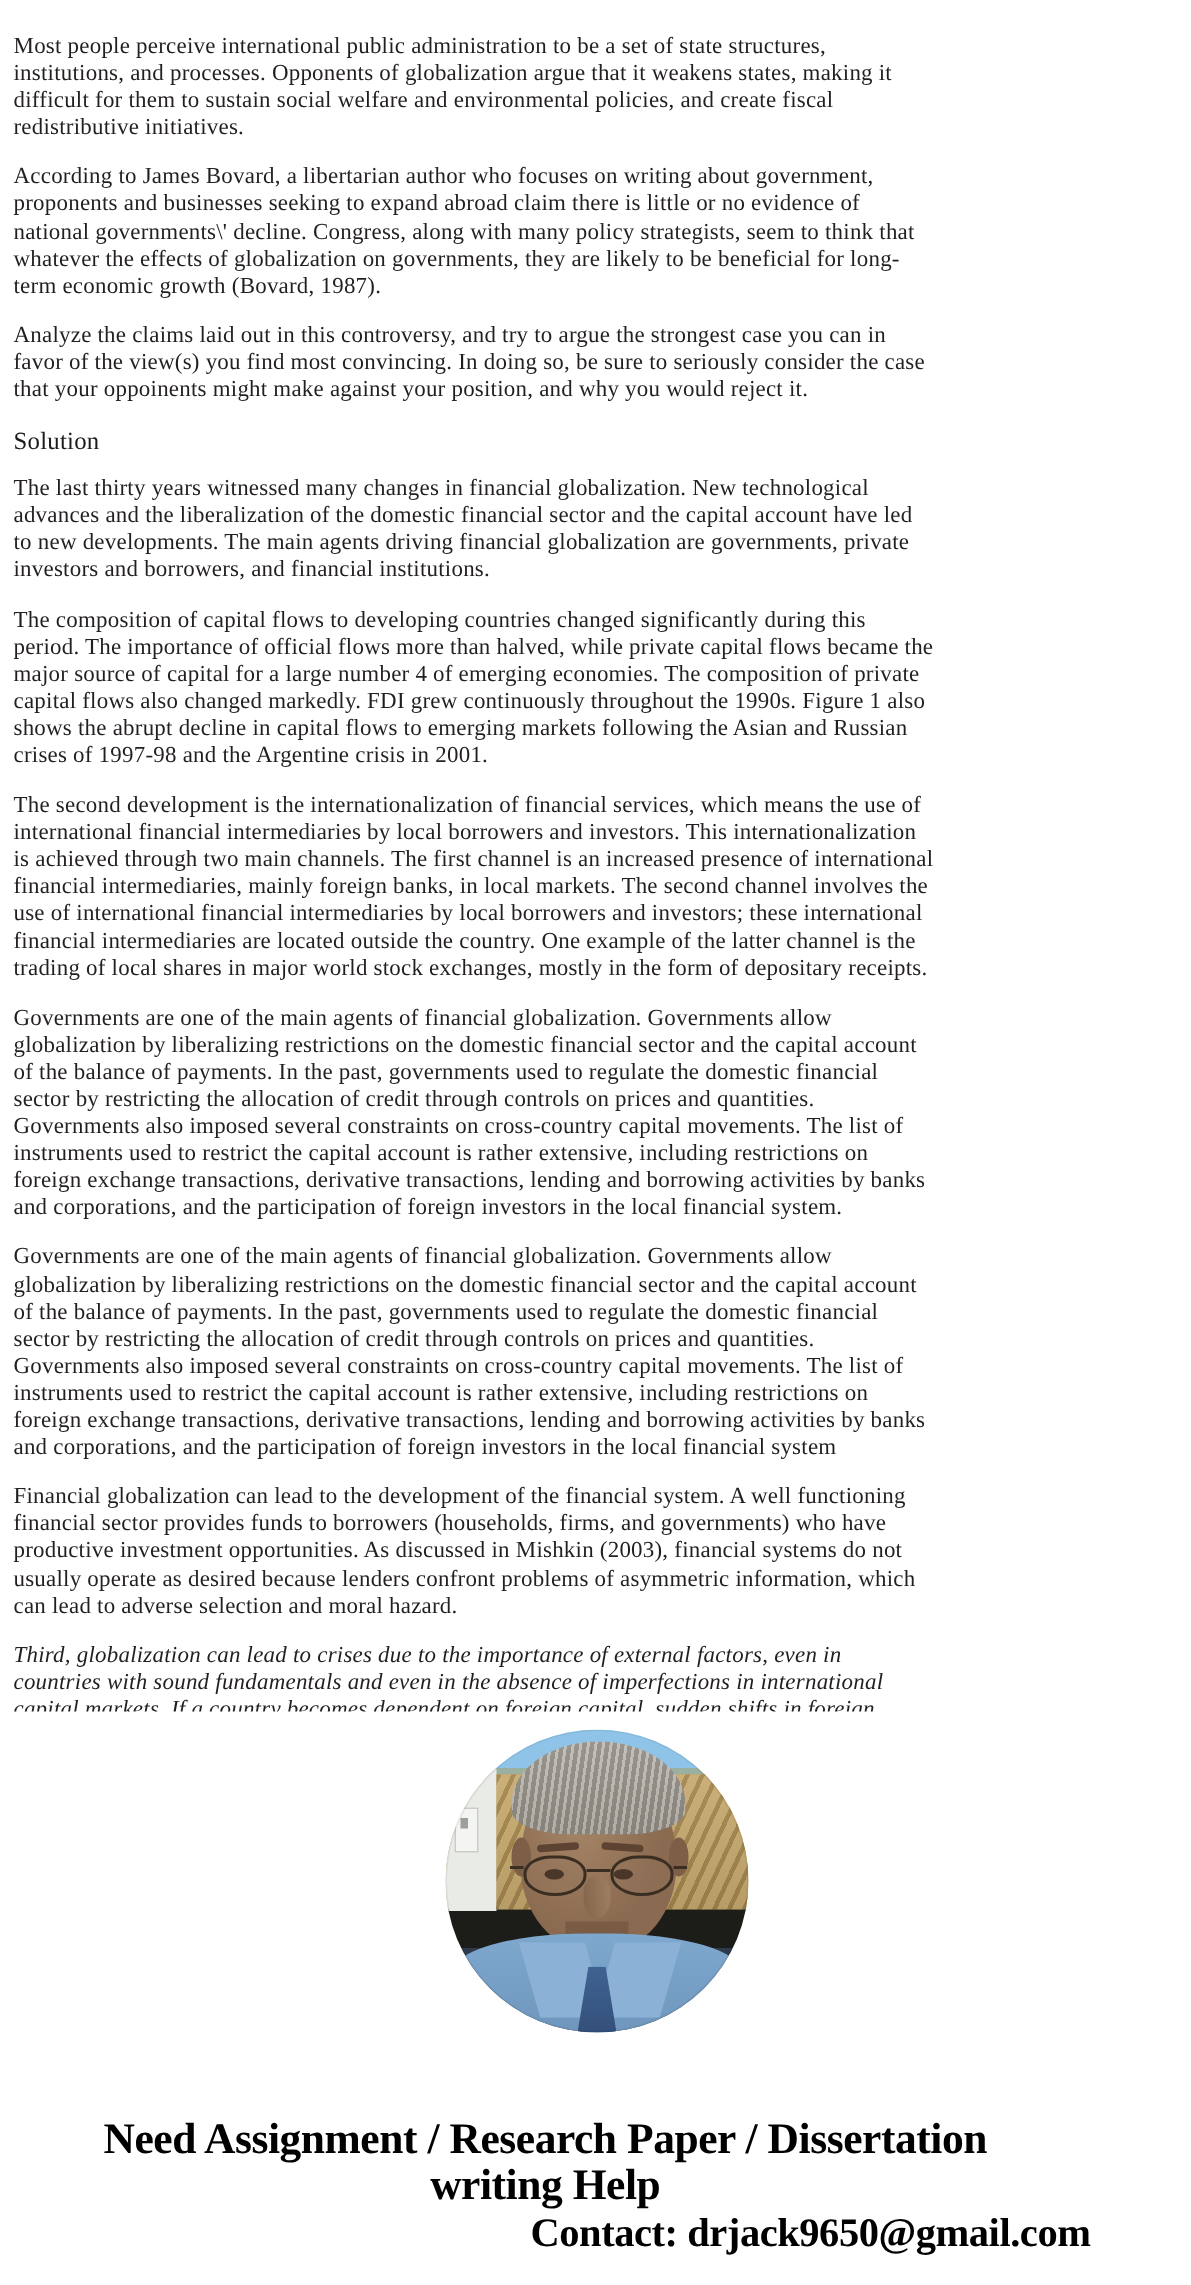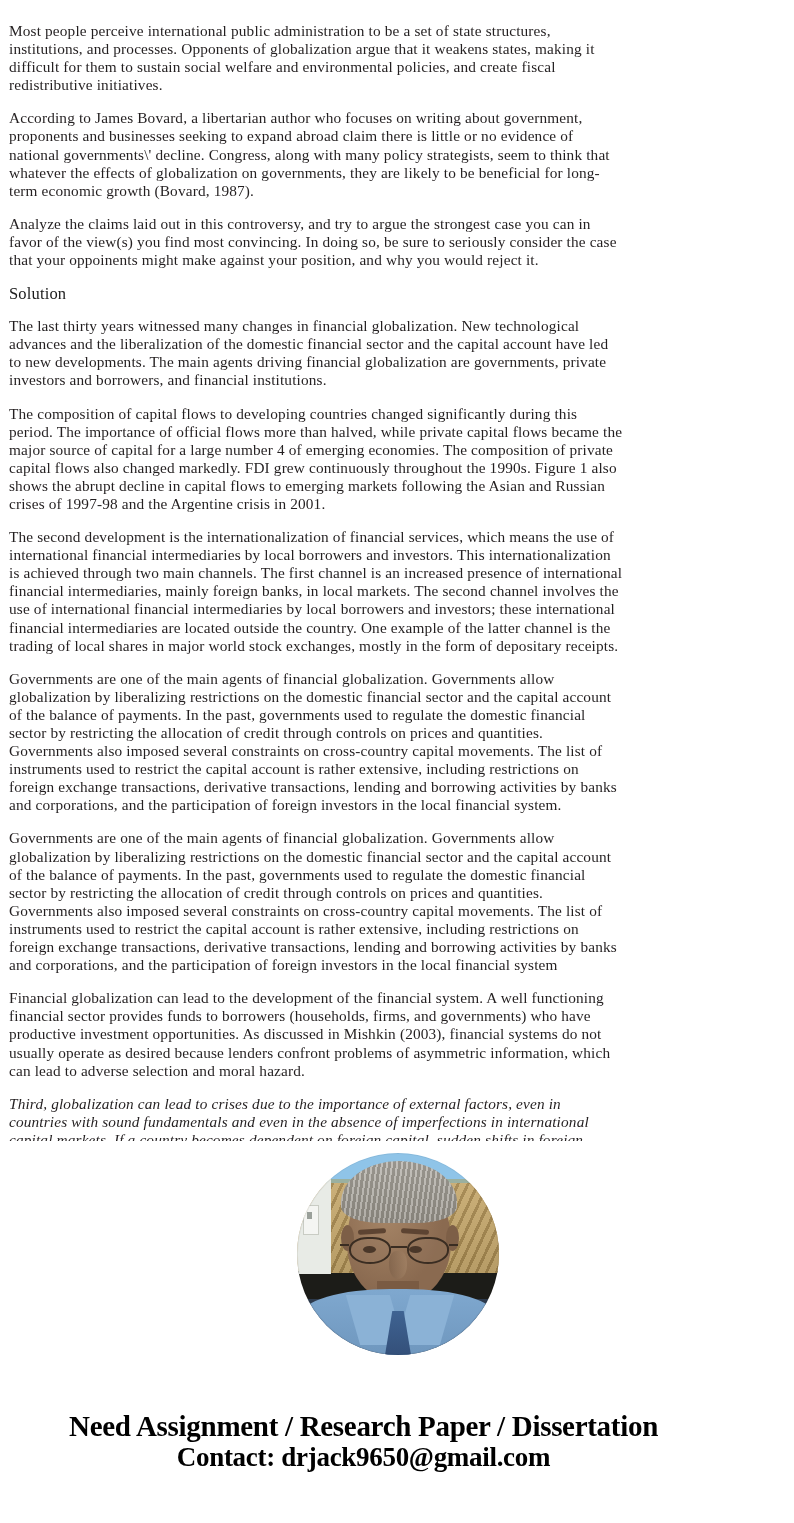--- a/index.html
+++ b/index.html
@@ -295,20 +295,21 @@
     font-size: 29px;
     line-height: 31px;
     letter-spacing: -0.3px;
     margin: 0;
   }
   .promo-line3 {
     font-size: 27px;
     line-height: 31px;
     letter-spacing: -0.3px;
     margin: 0;
+    text-align: right;
   }
 </style>
 </head>
 <body>
 
 <div class="article">
   <div class="article-inner">
 
     <p class="para">Most people perceive international public administration to be a set of state structures, institutions, and processes. Opponents of globalization argue that it weakens states, making it difficult for them to sustain social welfare and environmental policies, and create fiscal redistributive initiatives.</p>
     <p class="para">According to James Bovard, a libertarian author who focuses on writing about government, proponents and businesses seeking to expand abroad claim there is little or no evidence of national governments\' decline. Congress, along with many policy strategists, seem to think that whatever the effects of globalization on governments, they are likely to be beneficial for long-term economic growth (Bovard, 1987).</p>
@@ -360,14 +361,15 @@
       <div class="collar-l"></div>
       <div class="collar-r"></div>
       <div class="tie"></div>
     </div>
     <div class="portrait-ring"></div>
   </div>
 </div>
 
 <div class="promo">
   <div class="promo-line1">Need Assignment / Research Paper / Dissertation</div>
+  <div class="promo-line2">writing Help</div>
   <div class="promo-line3">Contact: drjack9650@gmail.com</div>
 </div>
 
 </body></html>

